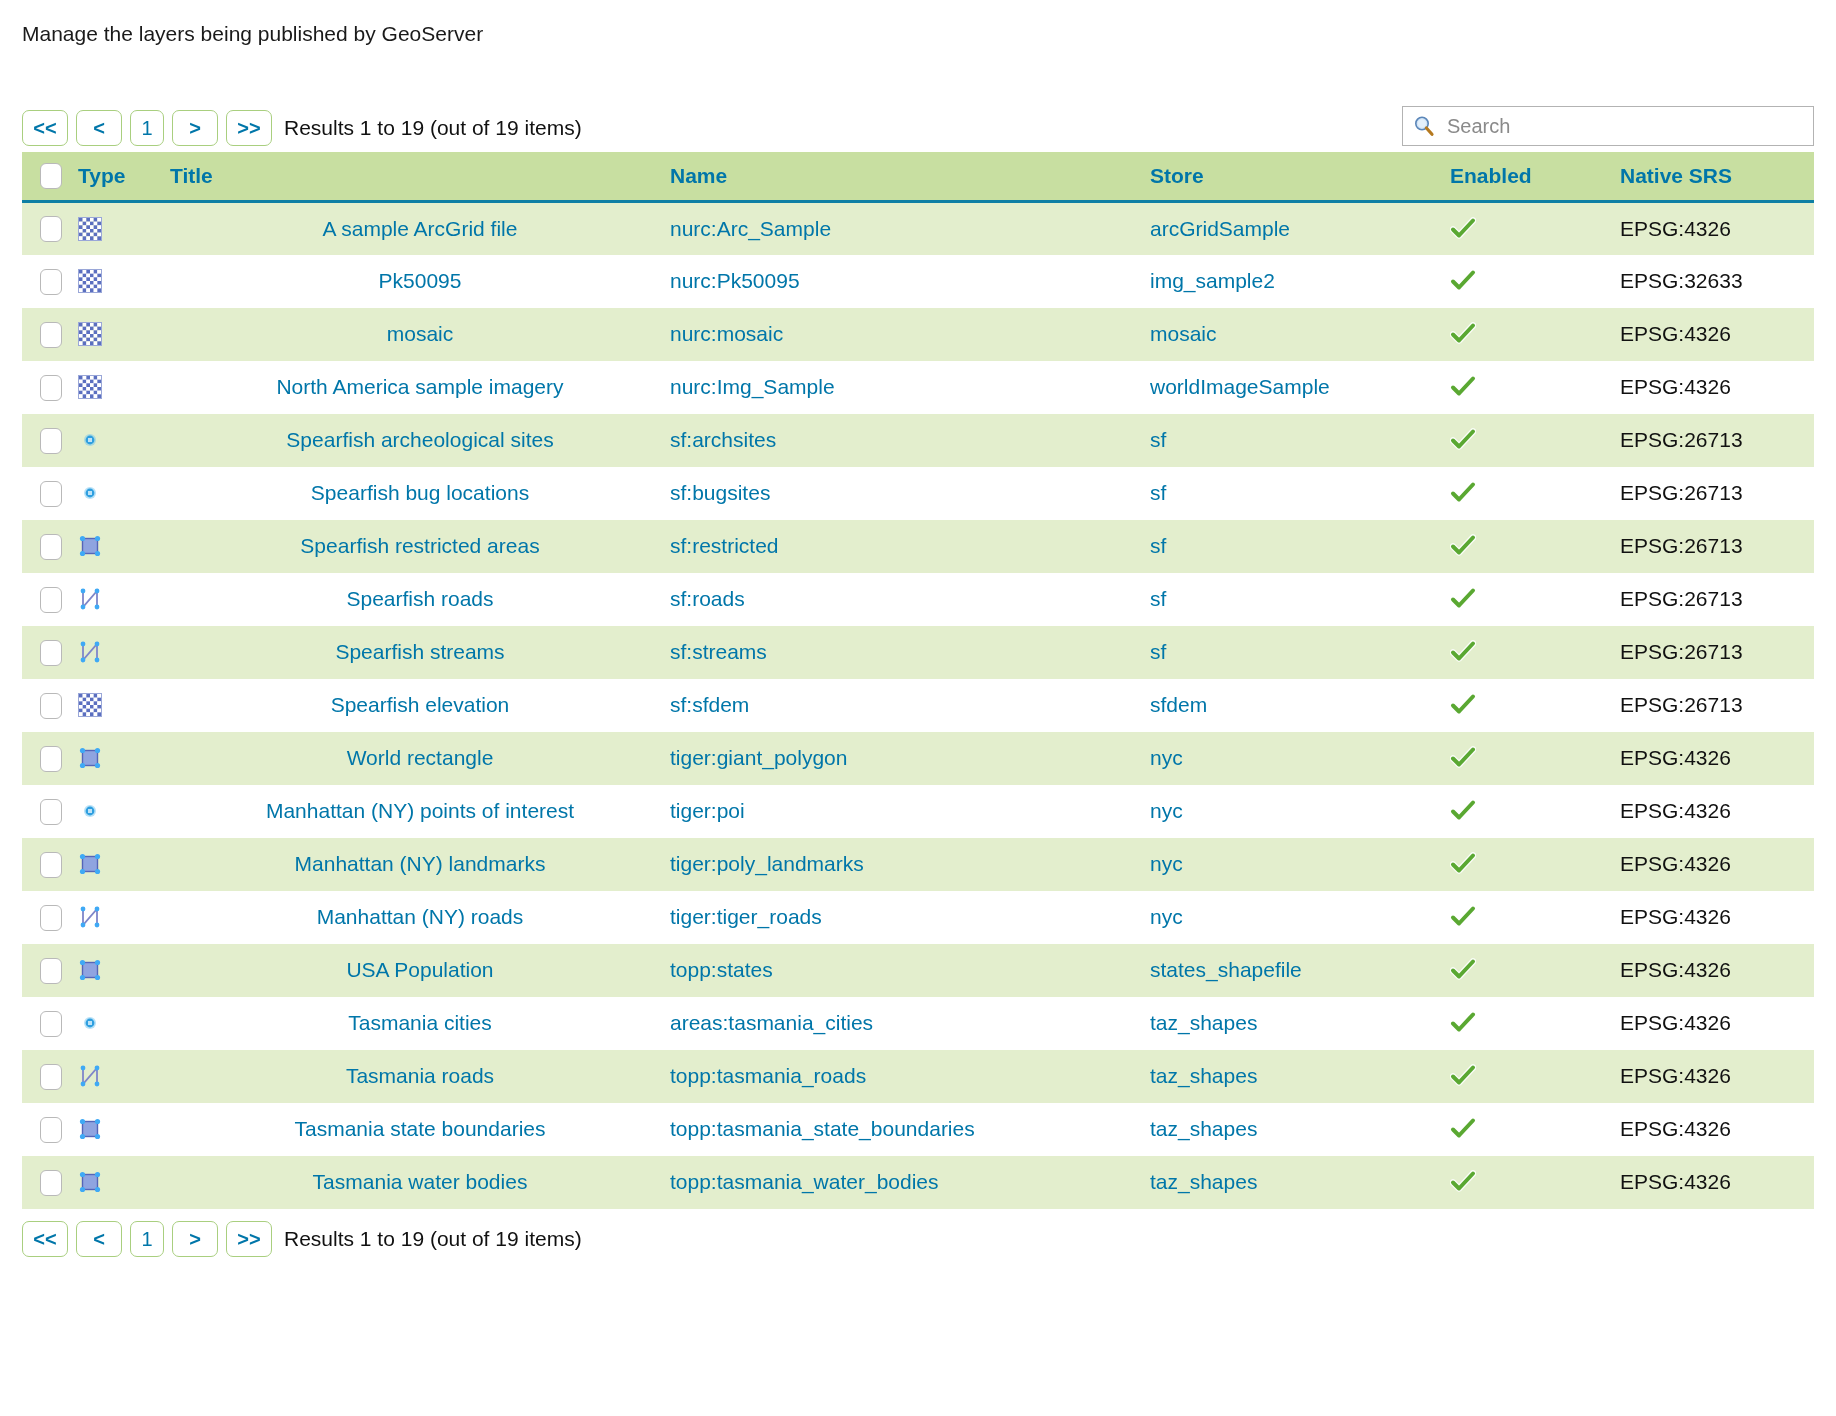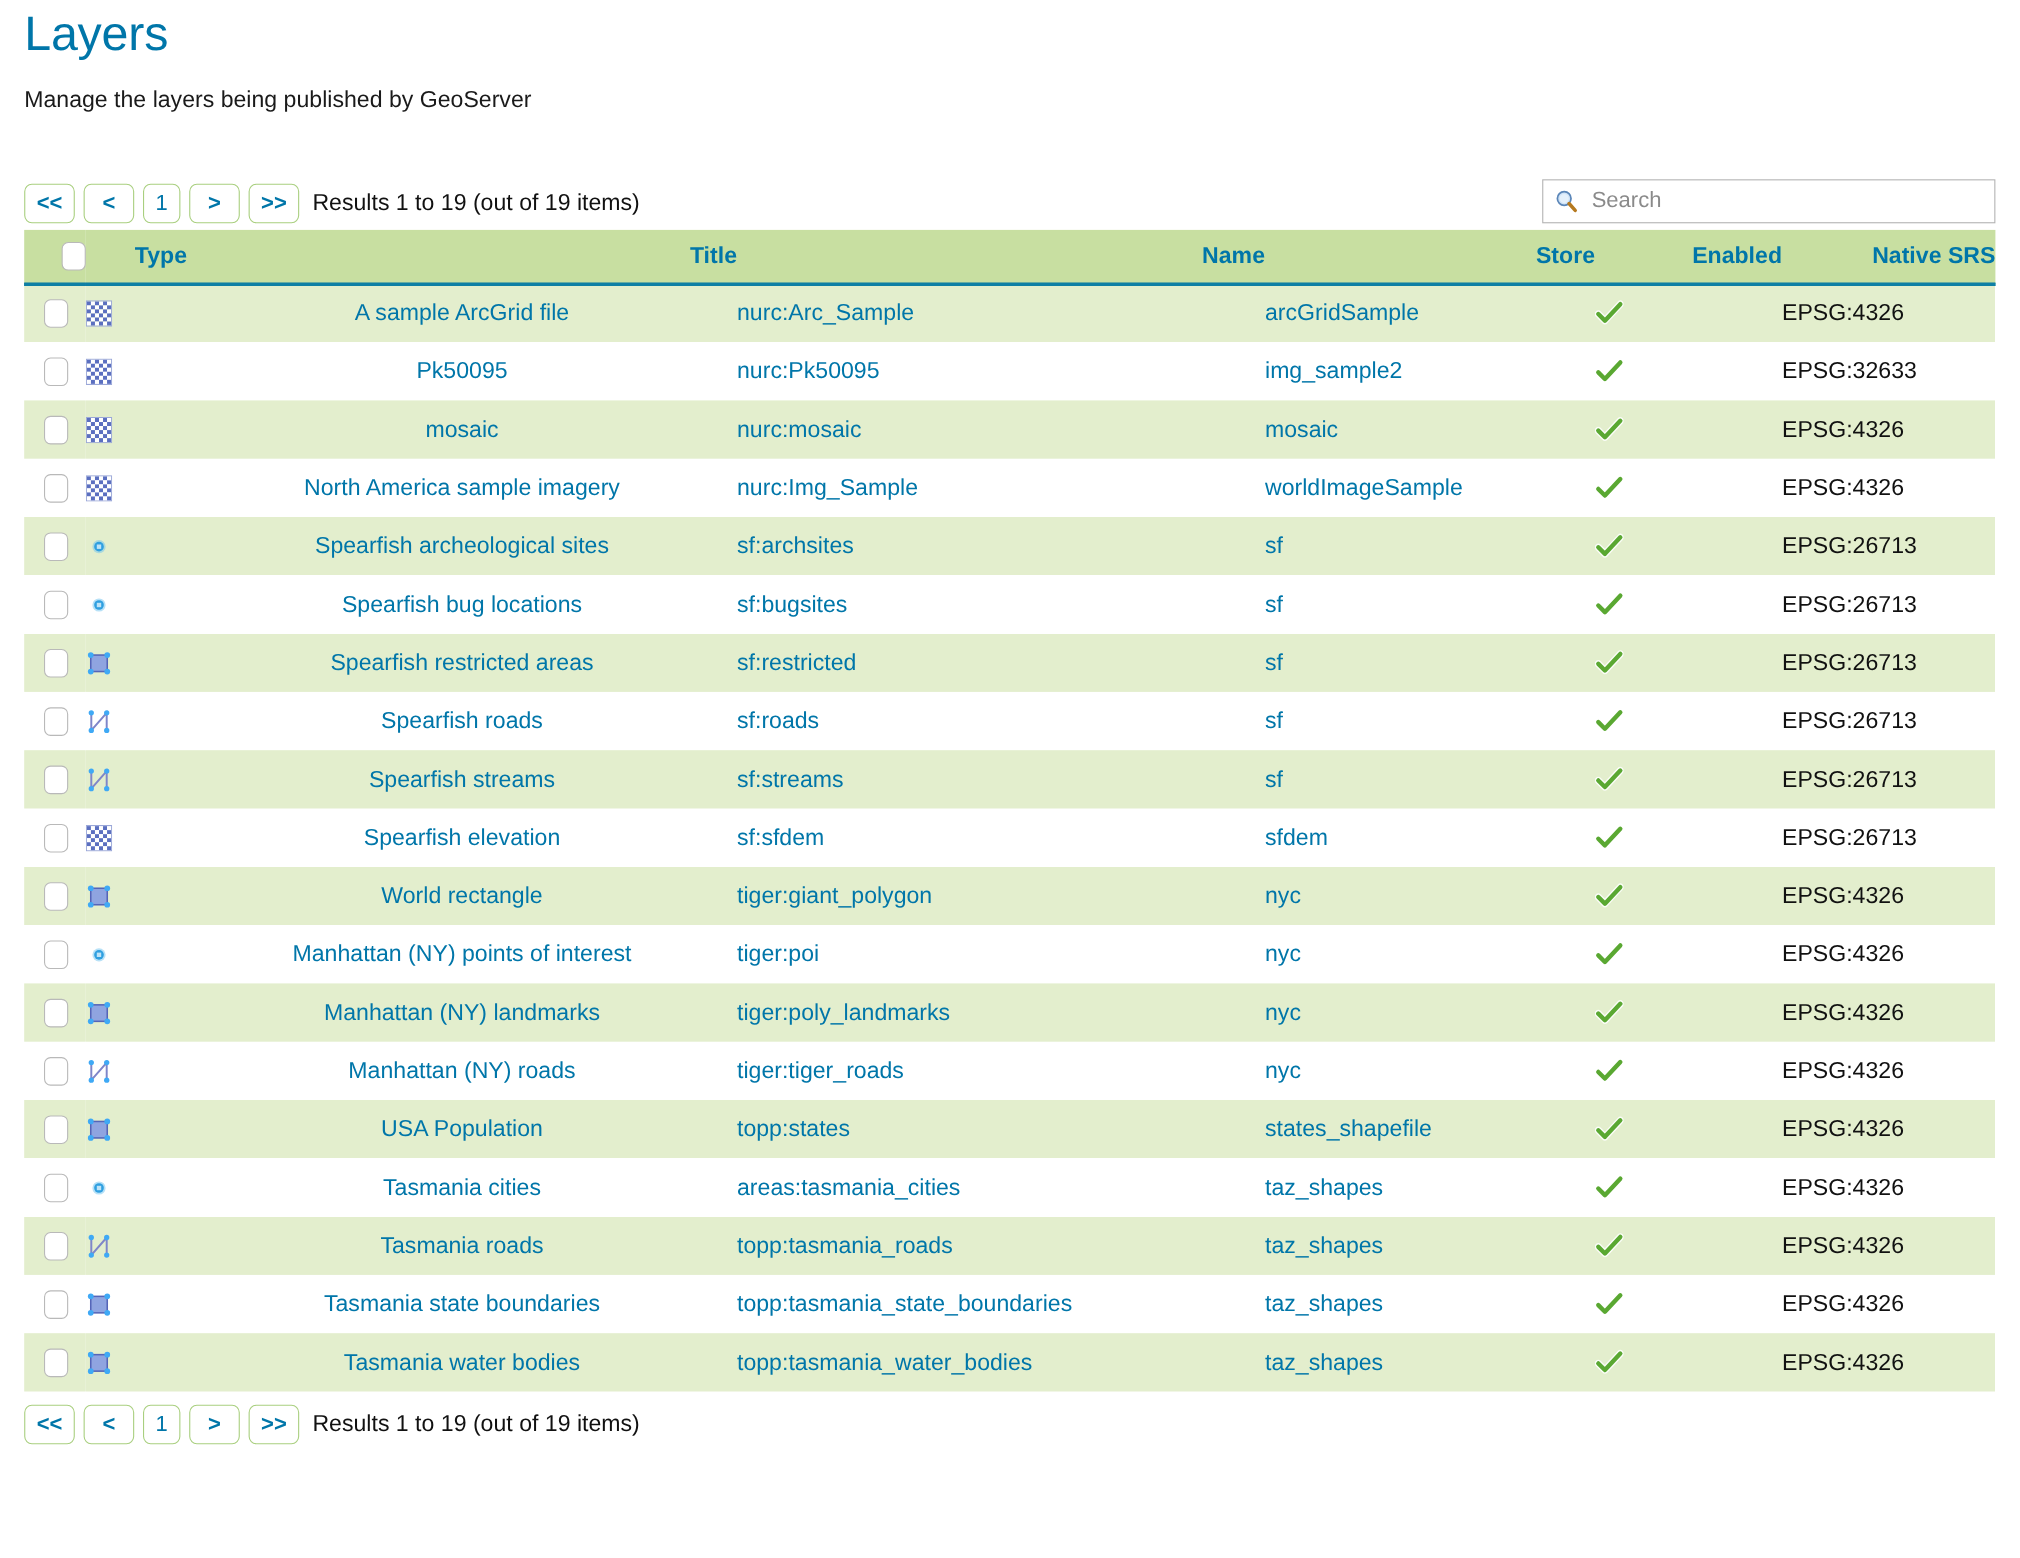--- a/index.html
+++ b/index.html
@@ -158,21 +158,21 @@
   table.layers {
     width: 100%;
     border-collapse: collapse;
     margin-top: 6px;
     table-layout: fixed;
   }
   table.layers thead tr {
     background: #c8dfa1;
   }
   table.layers thead th {
-    text-align: right;
+    text-align: left;
     font-size: 21px;
     font-weight: bold;
     color: #0076a9;
     padding: 11px 0 11px 0;
     border-bottom: 3px solid #0e7fa4;
     white-space: nowrap;
   }
   table.layers tbody tr { height: 53px; }
   table.layers tbody tr.odd  { background: #e3eecd; }
   table.layers tbody tr.even { background: #ffffff; }
@@ -220,21 +220,20 @@
 
   .bottom-toolbar {
     margin-top: 12px;
   }
 </style>
 </head>
 <body>
 
 <div class="page">
 
-  <h1 class="page-title">Layers</h1>
   <div class="page-subtitle">Manage the layers being published by GeoServer</div>
 
 
   <div class="table-toolbar">
     <div class="pager">
       <button class="pager-btn">&lt;&lt;</button>
       <button class="pager-btn">&lt;</button>
       <button class="pager-btn page-num">1</button>
       <button class="pager-btn">&gt;</button>
       <button class="pager-btn">&gt;&gt;</button>

